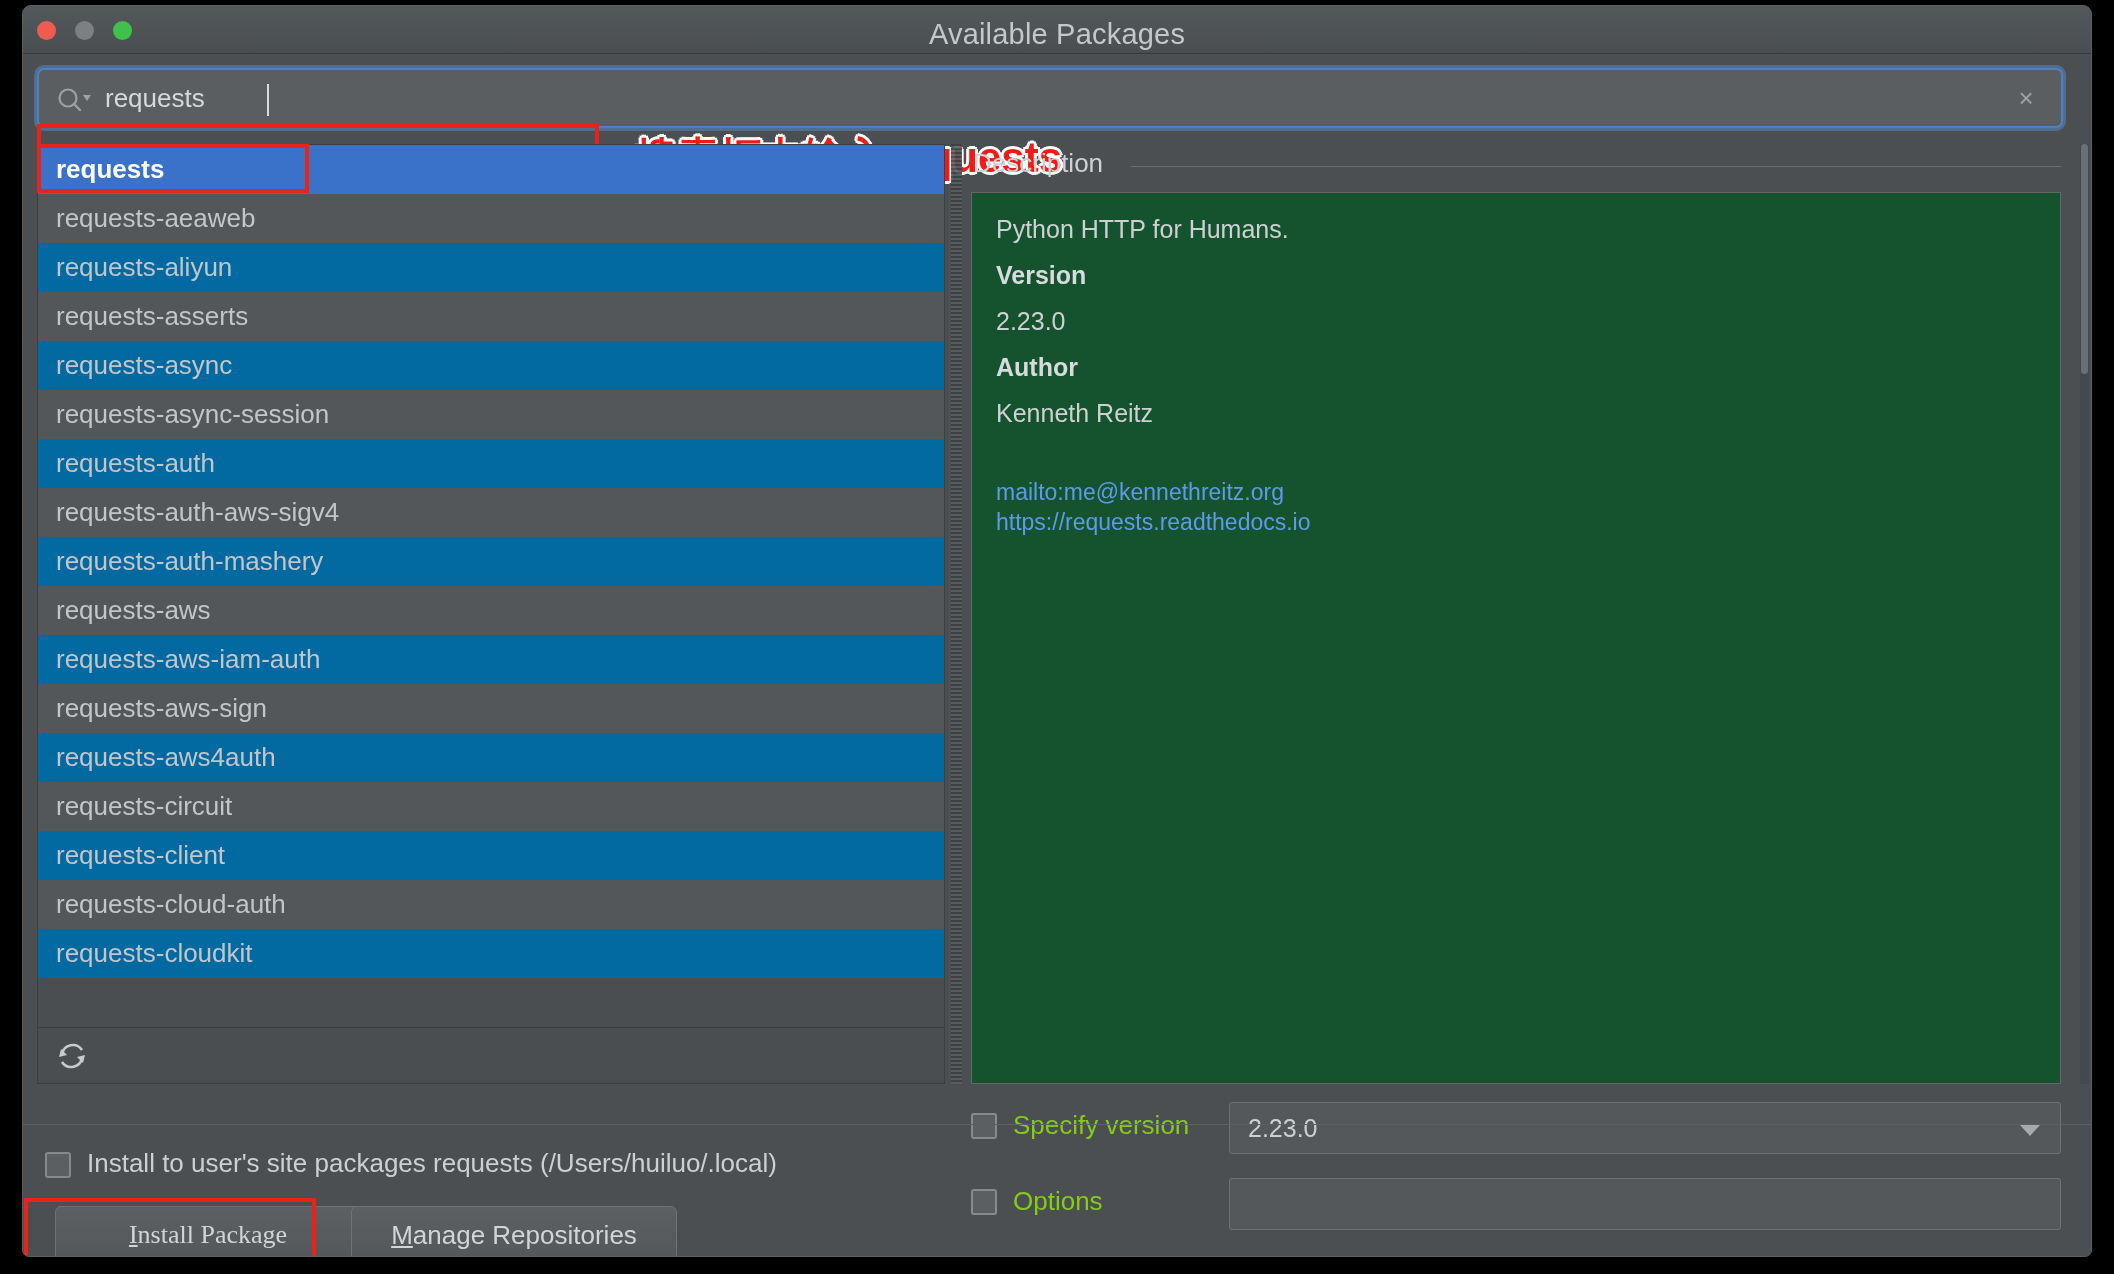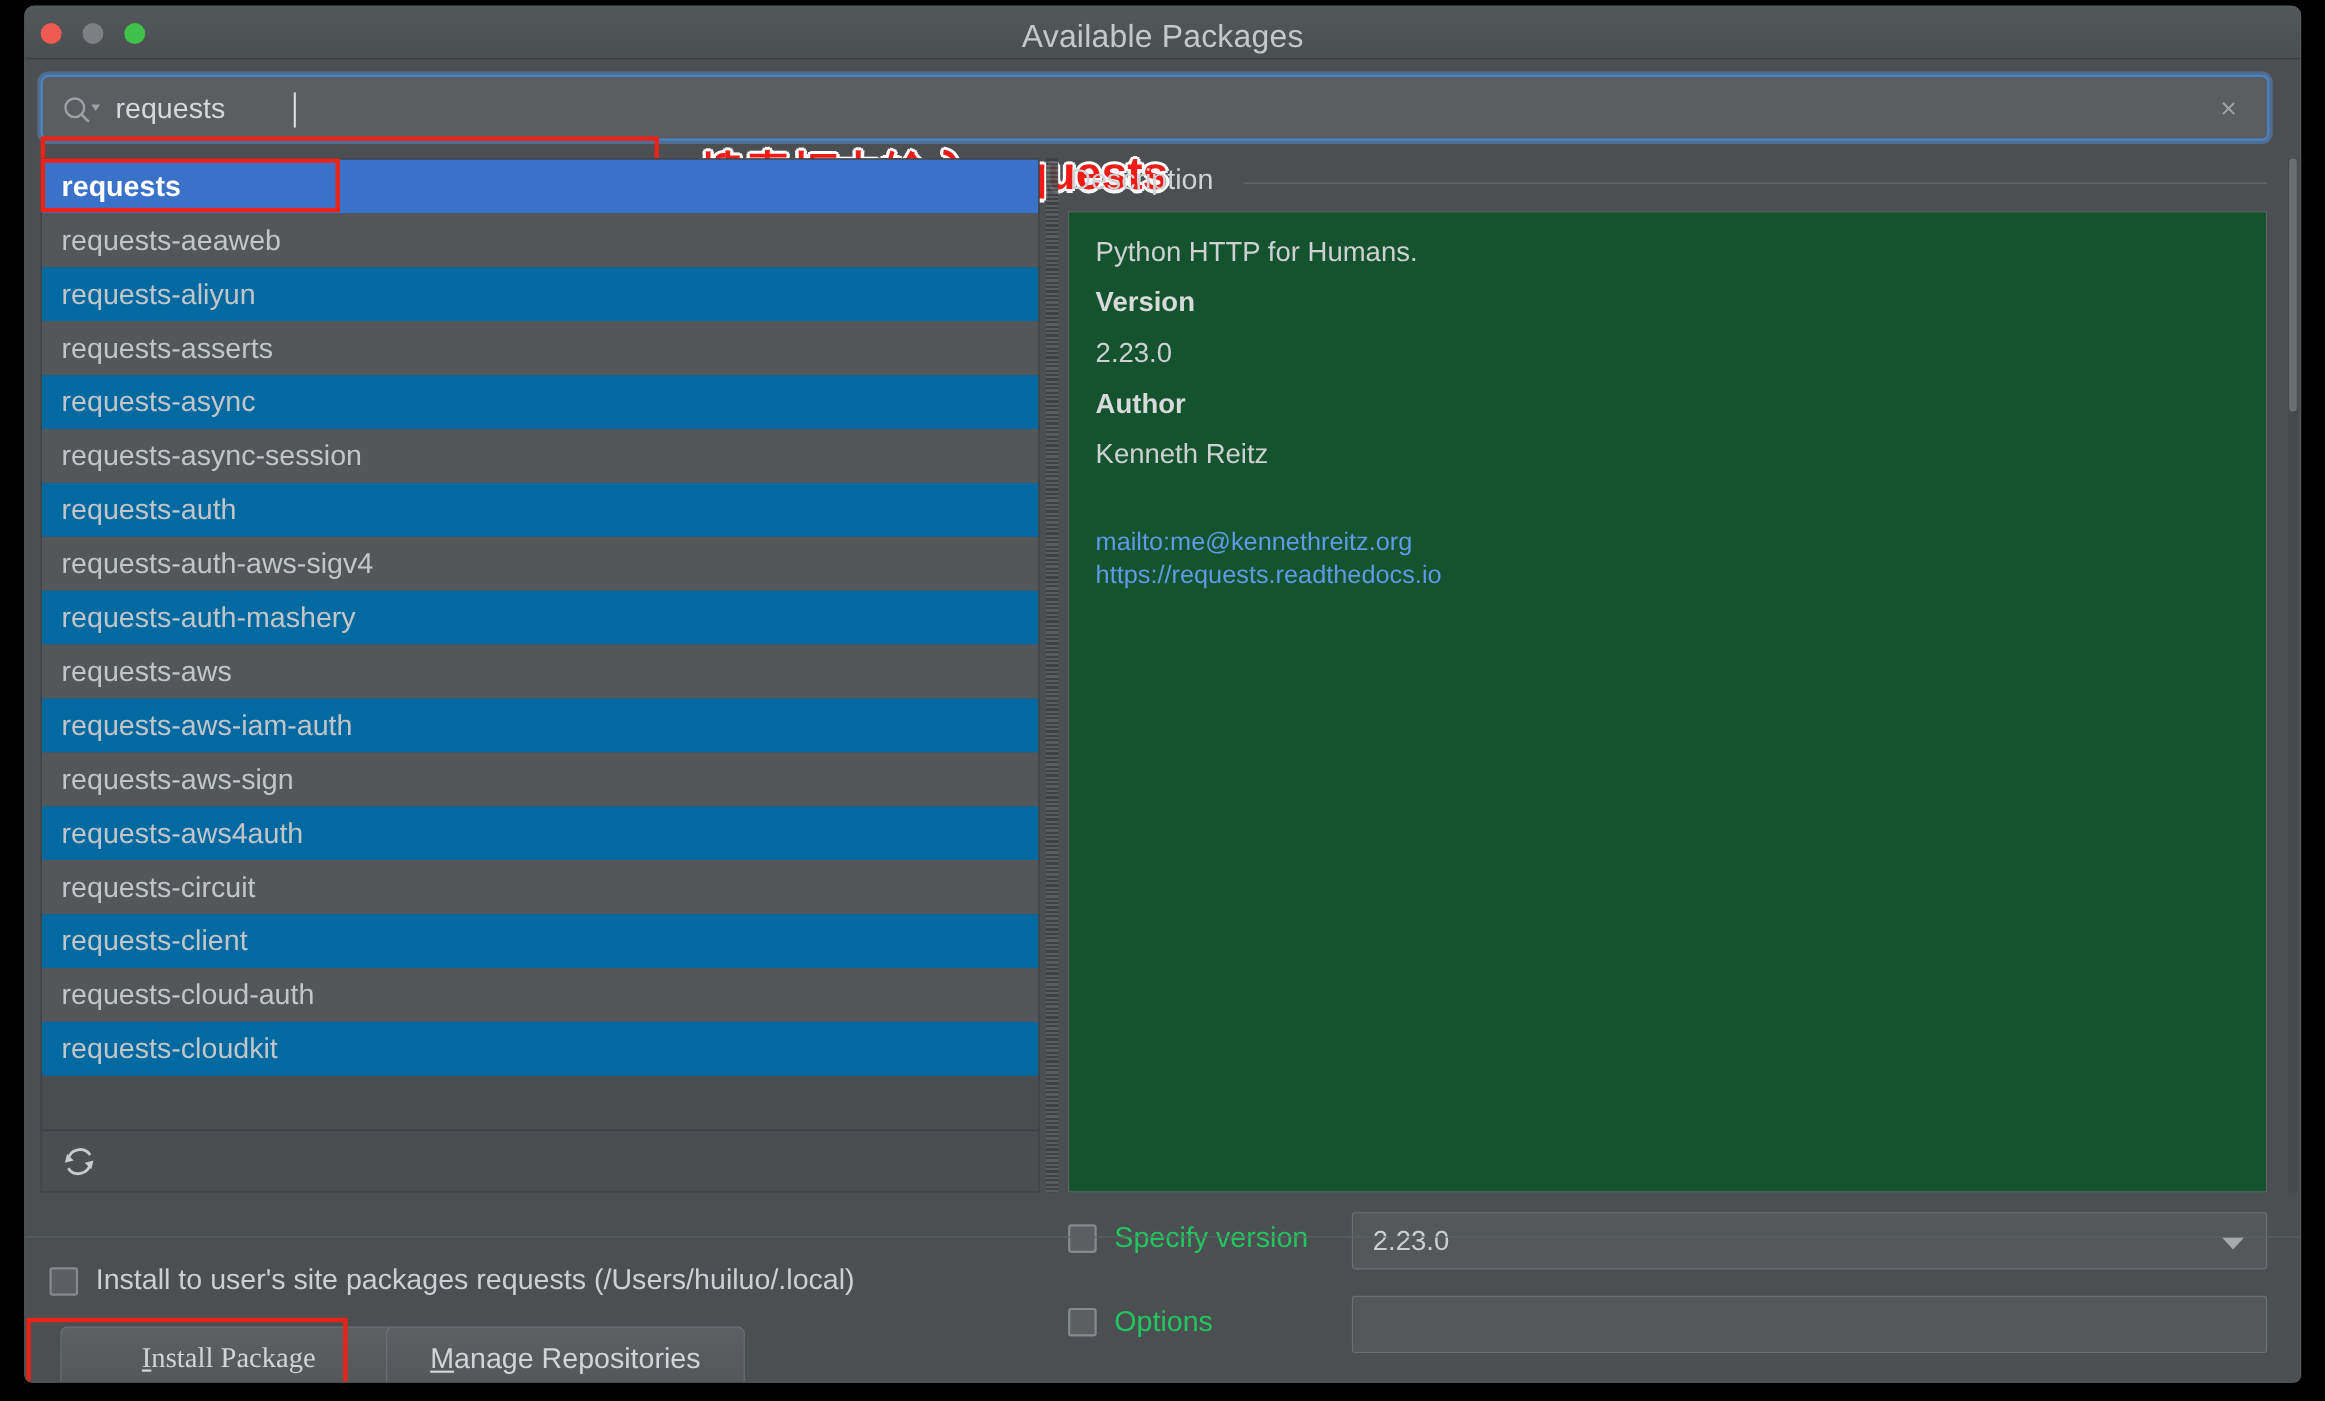--- a/index.html
+++ b/index.html
@@ -227,21 +227,21 @@
     left: 0; top: 11px;
     width: 26px; height: 26px;
     border: 2px solid #868a8d;
     border-radius: 3px;
     background: #5b5f62;
   }
   .opt-label {
     position: absolute;
     left: 42px; top: 8px;
     font-size: 26px;
-    color: #22c55e;
+    color: #84cc16;
     white-space: nowrap;
   }
   .opt-input {
     position: absolute;
     left: 258px; right: 0; top: 0;
     height: 52px;
     background: #54585b;
     border: 1px solid #6d7174;
     border-radius: 3px;
   }

